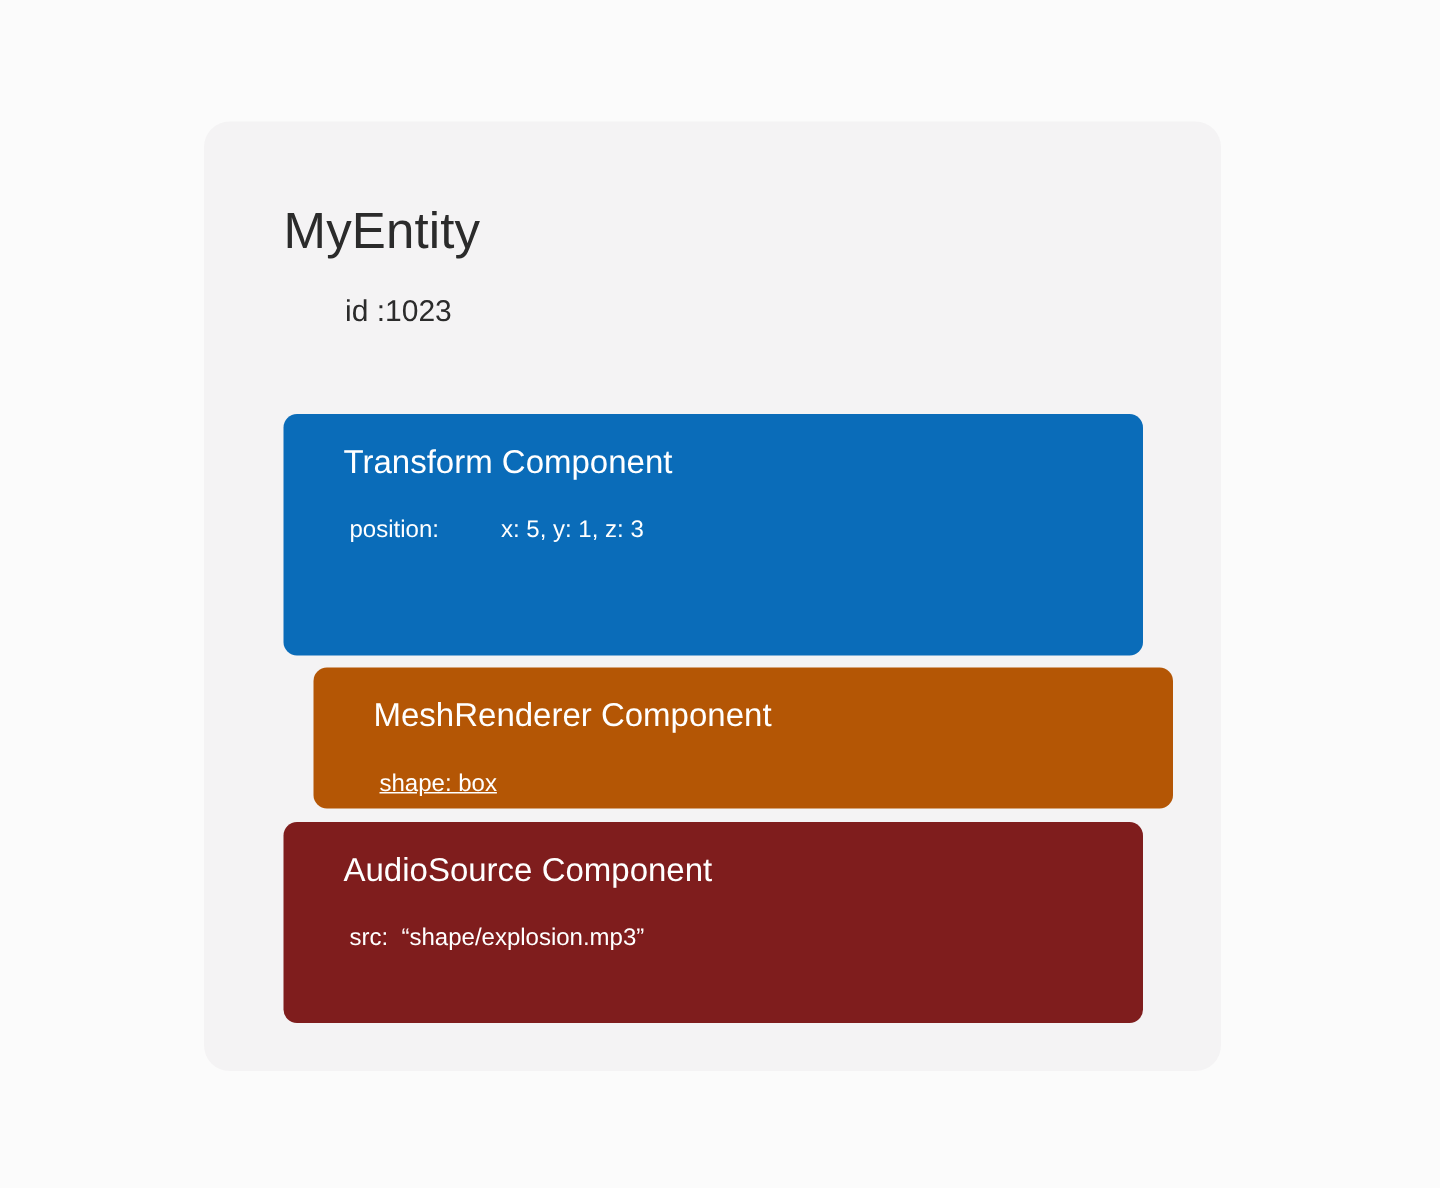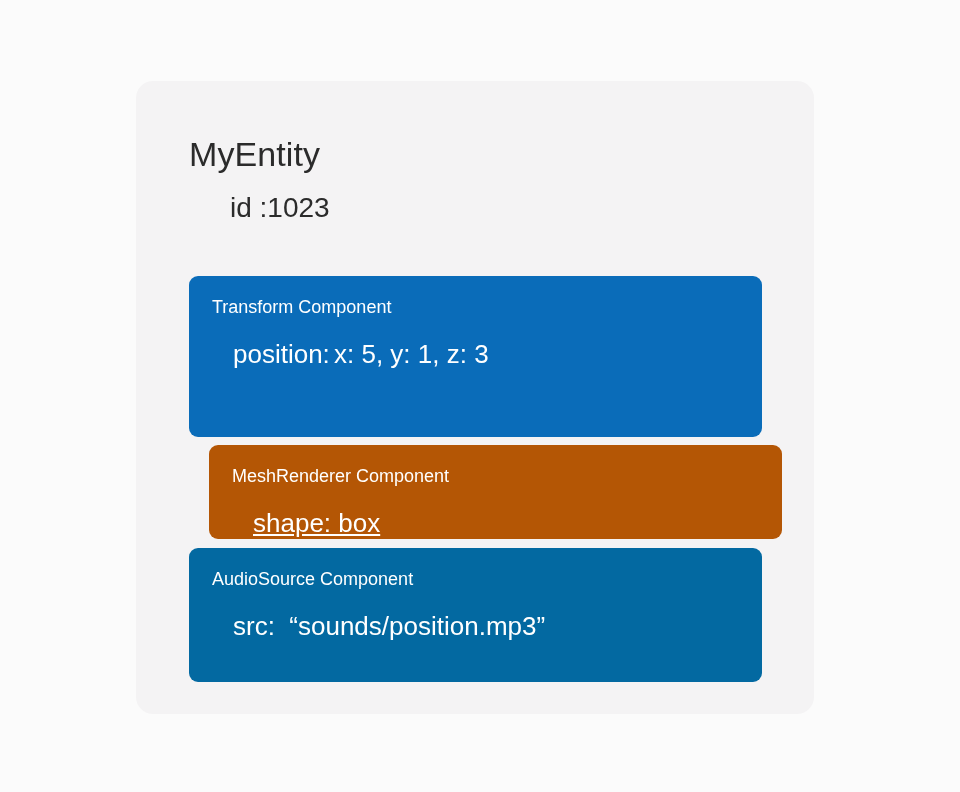--- a/index.html
+++ b/index.html
@@ -42,50 +42,50 @@
     line-height: 40px;
     color: #2b2b2b;
     letter-spacing: 0.1px;
     white-space: nowrap;
   }
 
   .entity-id {
     position: absolute;
     left: 94px;
     top: 112px;
-    font-size: 28px;
+    font-size: 20px;
     line-height: 30px;
     color: #2b2b2b;
     white-space: nowrap;
   }
 
   
   .component {
     position: absolute;
     left: 53px;
     width: 573px;
     border-radius: 9px;
     box-sizing: border-box;
     color: #ffffff;
     overflow: hidden;
   }
 
   .component-title {
     position: absolute;
-    left: 23px;
-    font-size: 18px;
+    left: 40px;
+    font-size: 22px;
     line-height: 23px;
     color: #ffffff;
     white-space: nowrap;
   }
 
   .component-body {
     position: absolute;
     left: 44px;
-    font-size: 26px;
+    font-size: 16px;
     line-height: 24px;
     color: #ffffff;
   }
 
   .prop-row {
     display: flex;
     white-space: nowrap;
   }
   .prop-key {
     display: inline-block;
@@ -111,21 +111,21 @@
     height: 94px;
     background: #b45605;
     margin-left: 20px;
   }
   .comp-mesh .component-title { top: 20px; }
   .comp-mesh .component-body  { top: 66px; text-decoration: underline; }
 
   .comp-audio {
     top: 467px;
     height: 134px;
-    background: #0369a1;
+    background: #7f1d1d;
   }
   .comp-audio .component-title { top: 20px; }
   .comp-audio .component-body  { top: 66px; }
 
   .single-prop {
     white-space: pre;
   }
 </style>
 </head>
 <body>
@@ -151,18 +151,18 @@
     <div class="component comp-mesh">
       <div class="component-title">MeshRenderer Component</div>
       <div class="component-body">
         <div class="single-prop">shape: box</div>
       </div>
     </div>
 
     <div class="component comp-audio">
       <div class="component-title">AudioSource Component</div>
       <div class="component-body">
-        <div class="single-prop">src:  “sounds/position.mp3”</div>
+        <div class="single-prop">src:  “shape/explosion.mp3”</div>
       </div>
     </div>
 
   </div>
 </div>
 
 </body></html>

